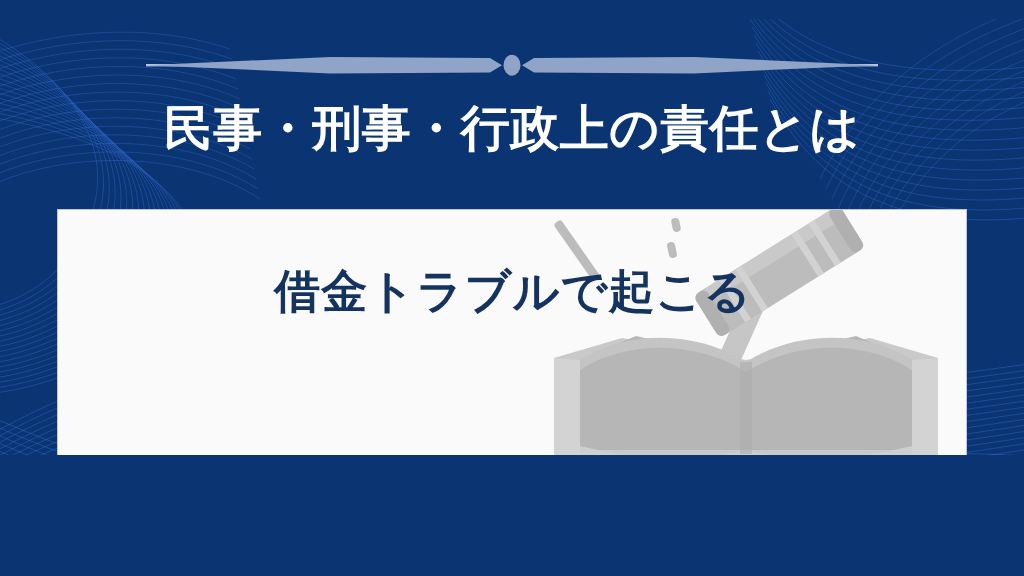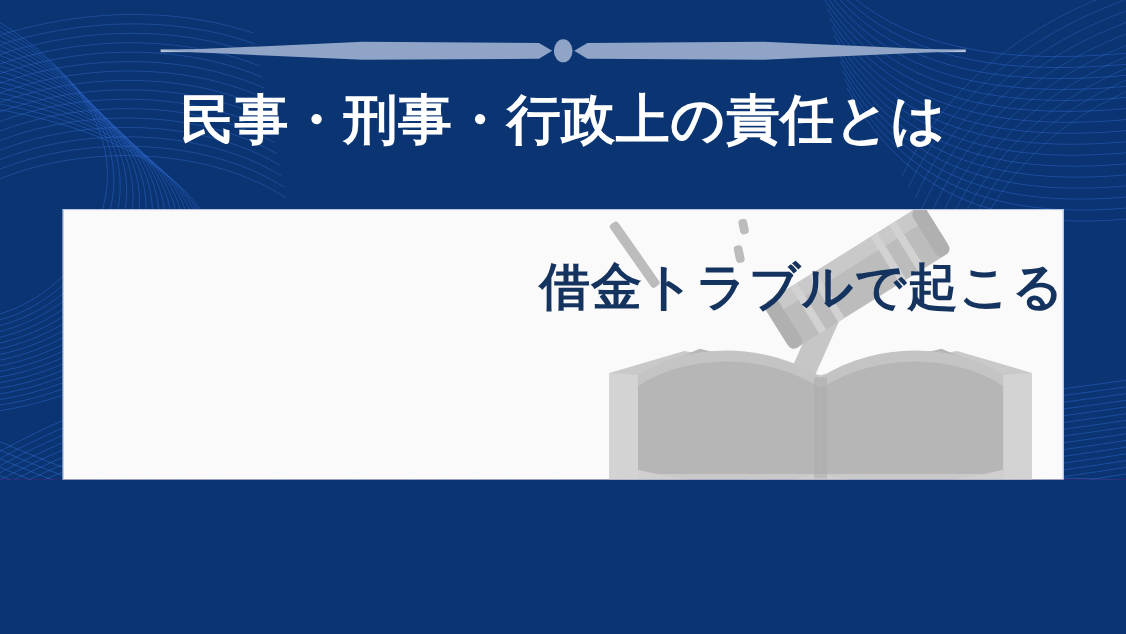--- a/index.html
+++ b/index.html
@@ -1,21 +1,21 @@
 <!DOCTYPE html>
 <html><head>
 <meta charset="utf-8">
 <style>
   html,body{margin:0;padding:0;}
   body{
     width:1024px;height:576px;overflow:hidden;
     font-family:"Liberation Sans","DejaVu Sans",sans-serif;
     background:#0a3472;
   }
-  #stage{position:relative;width:1024px;height:436px;overflow:hidden;background:#701a75;}
+  #stage{position:relative;width:1024px;height:436px;overflow:hidden;background:#701a75;margin-top:19px;}
 
   
   .wave-layer{position:absolute;inset:0;pointer-events:none;}
 
   
   .divider{position:absolute;left:0;width:1024px;height:40px;}
   .divider.top{top:26px;}
   .divider-bottom-wrap{position:absolute;left:0;top:470px;width:1024px;height:40px;}
 
   
@@ -30,22 +30,22 @@
   
   .card{
     position:absolute;left:57px;top:190px;width:910px;height:247px;
     background:#fafafa;
     border:1px solid #b9c6dd;
     box-sizing:border-box;
     overflow:hidden;
   }
   .card-art{position:absolute;right:0;top:0;width:420px;height:247px;}
   .card-heading{
-    position:absolute;left:0;top:36px;width:910px;
-    text-align:right;color:#14335f;
+    position:absolute;left:0;top:48px;width:910px;
+    text-align:center;color:#14335f;
     font-size:46px;line-height:1.45;font-weight:700;
     letter-spacing:1px;
     z-index:2;
   }
   .card-heading .line{display:block;white-space:nowrap;}
 </style>
 </head>
 <body>
 
 <div id="stage">

